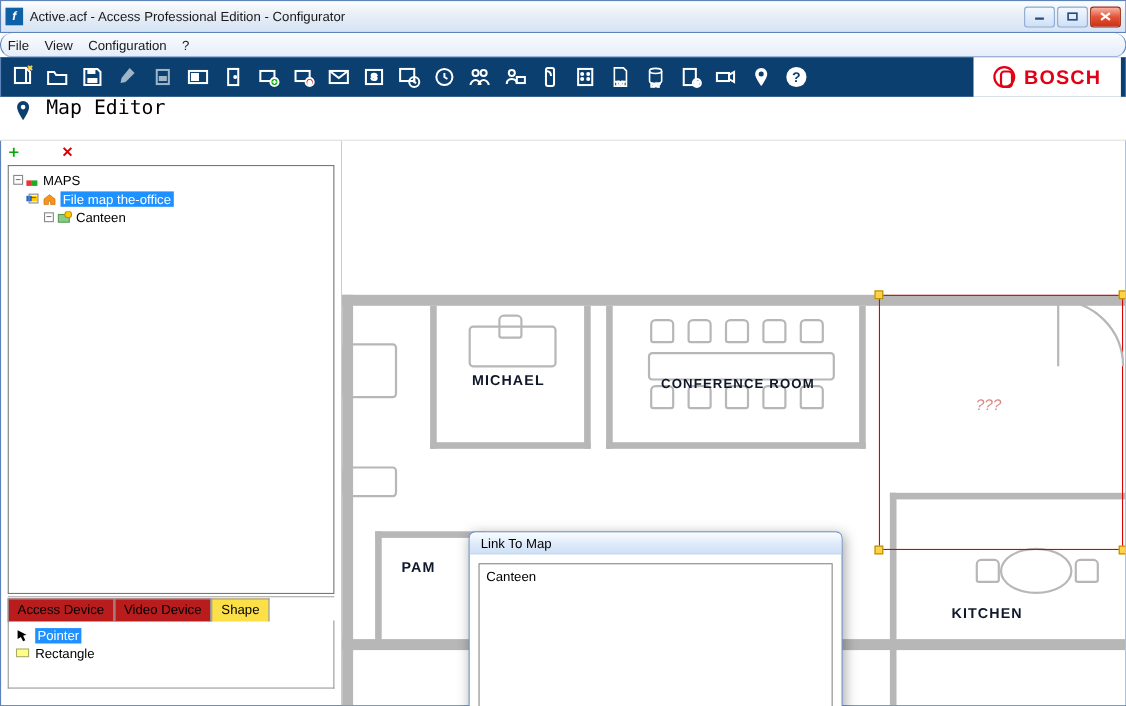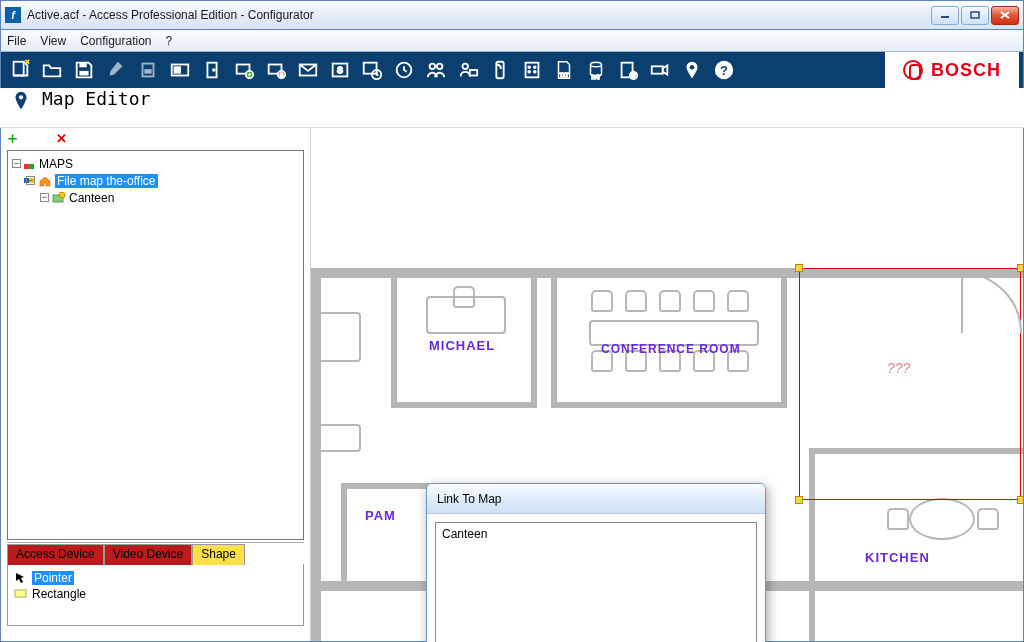--- a/index.html
+++ b/index.html
@@ -7,21 +7,21 @@
 
   
   .titlebar { height: 30px; background: linear-gradient(#fdfefe,#e8eef6 45%,#d5e4f6); border: 1px solid #5e83ba; display: flex; align-items: center; padding: 0 4px; }
   .titlebar .app-icon { width: 16px; height: 16px; background: #0d5fa6; margin-right: 6px; display:flex;align-items:center;justify-content:center;color:#fff;font-size:11px;font-style:italic;font-weight:bold;}
   .titlebar .title { font-size: 12px; color: #1a1a1a; flex: 1; }
   .winbtns { display: flex; gap: 2px; }
   .winbtn { width: 28px; height: 19px; border: 1px solid #8aa9d0; border-radius: 3px; background: linear-gradient(#f3f8fe,#cfe0f6); display:flex;align-items:center;justify-content:center; font-size:10px; }
   .winbtn.close { background: linear-gradient(#f7b3a6,#e25336,#cf3013); color:#fff; border-color:#9c2b13; }
 
   
-  .menubar { height: 22px; background: linear-gradient(#fafcff,#e5edf9); border-left:1px solid #5e83ba; border-right:1px solid #5e83ba; display:flex; align-items:center; padding:0 6px; font-size:12px; gap:14px; border-bottom:1px solid #9bb4d7;}
+  .menubar { height: 22px; background: linear-gradient(#fafcff,#e5edf9); border-left:1px solid #5e83ba; border-right:1px solid #5e83ba; display:flex; align-items:center; padding:0 6px; font-size:12px; gap:14px; border-bottom:1px solid #9bb4d7;border-radius:11px;}
   .menubar span { color:#1a1a1a; cursor:default; }
 
   
   .toolbar { height: 36px; background: #0b3f6f; display:flex; align-items:center; padding:0 4px; gap:2px; border-left:1px solid #5e83ba; border-right:1px solid #5e83ba;}
   .tbtn { width: 30px; height: 30px; display:flex; align-items:center; justify-content:center; color:#fff; }
   .tbtn svg { width:22px; height:22px; }
   .toolbar .spacer { flex:1; }
   .bosch { height:36px; background:#fff; display:flex; align-items:center; padding:0 18px; color:#e20015; font-weight:700; font-size:18px; letter-spacing:1px;}
   .bosch-mark{width:20px;height:20px;border:2px solid #e20015;border-radius:50%;margin-right:8px;position:relative;}
   .bosch-mark::before{content:"";position:absolute;left:4px;top:2px;width:8px;height:12px;border:2px solid #e20015;border-radius:4px;}
@@ -50,28 +50,28 @@
   .tabbar{height:22px;display:flex;border-top:1px solid #aaa;margin:0 6px;font-size:12px;}
   .tab{border:1px solid #999;border-bottom:none;padding:2px 8px;background:#b91c1c;position:relative;top:1px;}
   .tab.active{background:#fde047;}
   .shape-box{border:1px solid #999;border-top:none;margin:0 6px;height:62px;padding:6px;font-size:12px;}
   .shape-row{display:flex;align-items:center;gap:4px;height:16px;text-align:center;}
 
   
   .canvas { flex:1; position:relative; background:#fff; overflow:hidden;}
   .fp { position:absolute; left:0; top:0; right:0; bottom:0; }
   .wall { position:absolute; background:#b7b7b7; }
-  .lbl { position:absolute; font-size:13px; font-weight:700; color:#6d28d9; letter-spacing:1px;}
+  .lbl { position:absolute; font-size:13px; font-weight:700; color:#0f172a; letter-spacing:1px;}
   .sel-box { position:absolute; border:1px solid #d00; }
   .handle { position:absolute; width:8px; height:8px; background:#ffd24a; border:1px solid #b58b00; }
   .qmark{position:absolute;color:#d88;font-style:italic;font-size:14px;}
 
   
   .dialog { position:absolute; left:425px; top:355px; width:340px; height:272px; background:#fff; border:1px solid #6f94c6; box-shadow:2px 3px 12px rgba(0,0,0,0.35); border-radius:6px 6px 3px 3px; overflow:hidden;}
-  .dlg-title{height:30px;background:linear-gradient(#fbfdff,#e1ecfb 50%,#cfe0f6);border-bottom:1px solid #b9cde8;display:flex;align-items:center;padding:0 10px;font-size:12px;}
+  .dlg-title{height:20px;background:linear-gradient(#fbfdff,#e1ecfb 50%,#cfe0f6);border-bottom:1px solid #b9cde8;display:flex;align-items:center;padding:0 10px;font-size:12px;}
   .dlg-body{padding:8px;}
   .dlg-list{border:1px solid #888;height:190px;padding:4px 6px;font-size:12px;}
 
   .chair{position:absolute;width:22px;height:22px;border:2px solid #b7b7b7;border-radius:5px 5px 3px 3px;}
   .table{position:absolute;border:2px solid #b7b7b7;border-radius:4px;}
 </style>
 </head>
 <body>
 
 <div class="titlebar">

